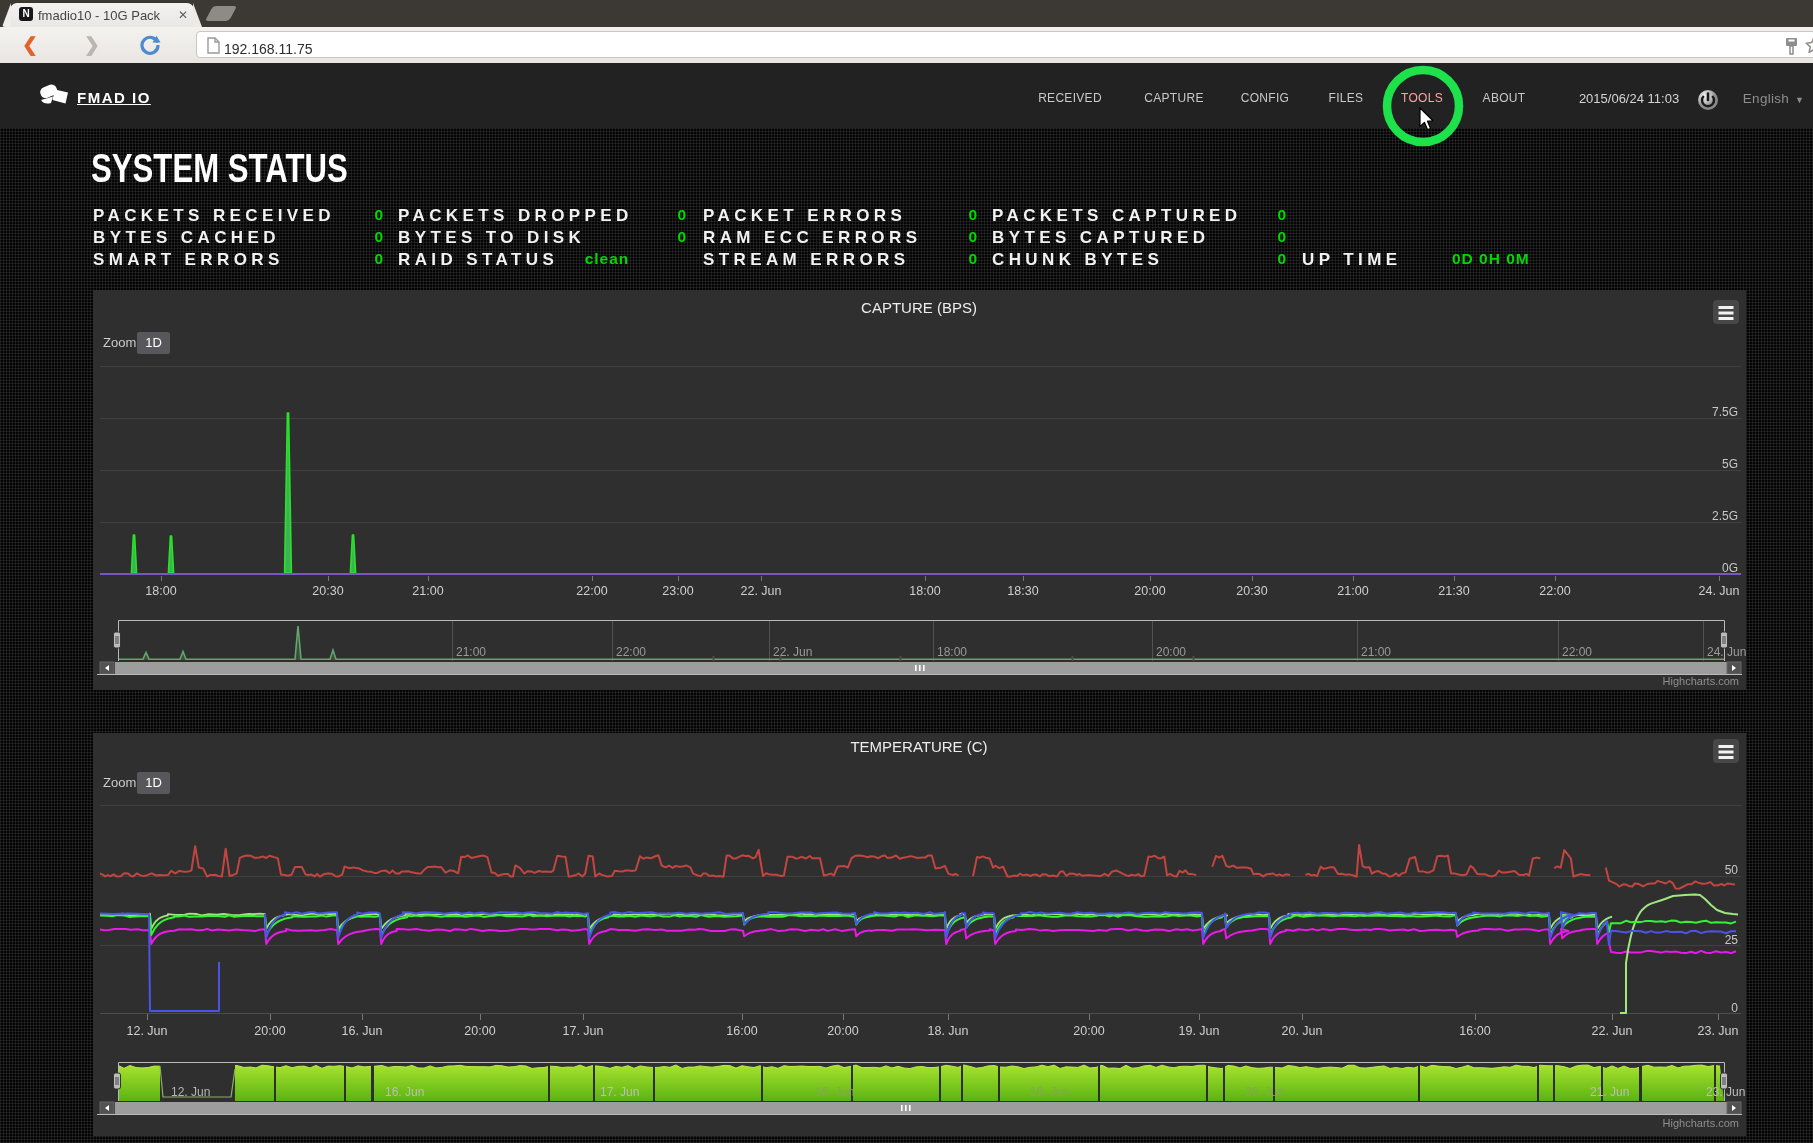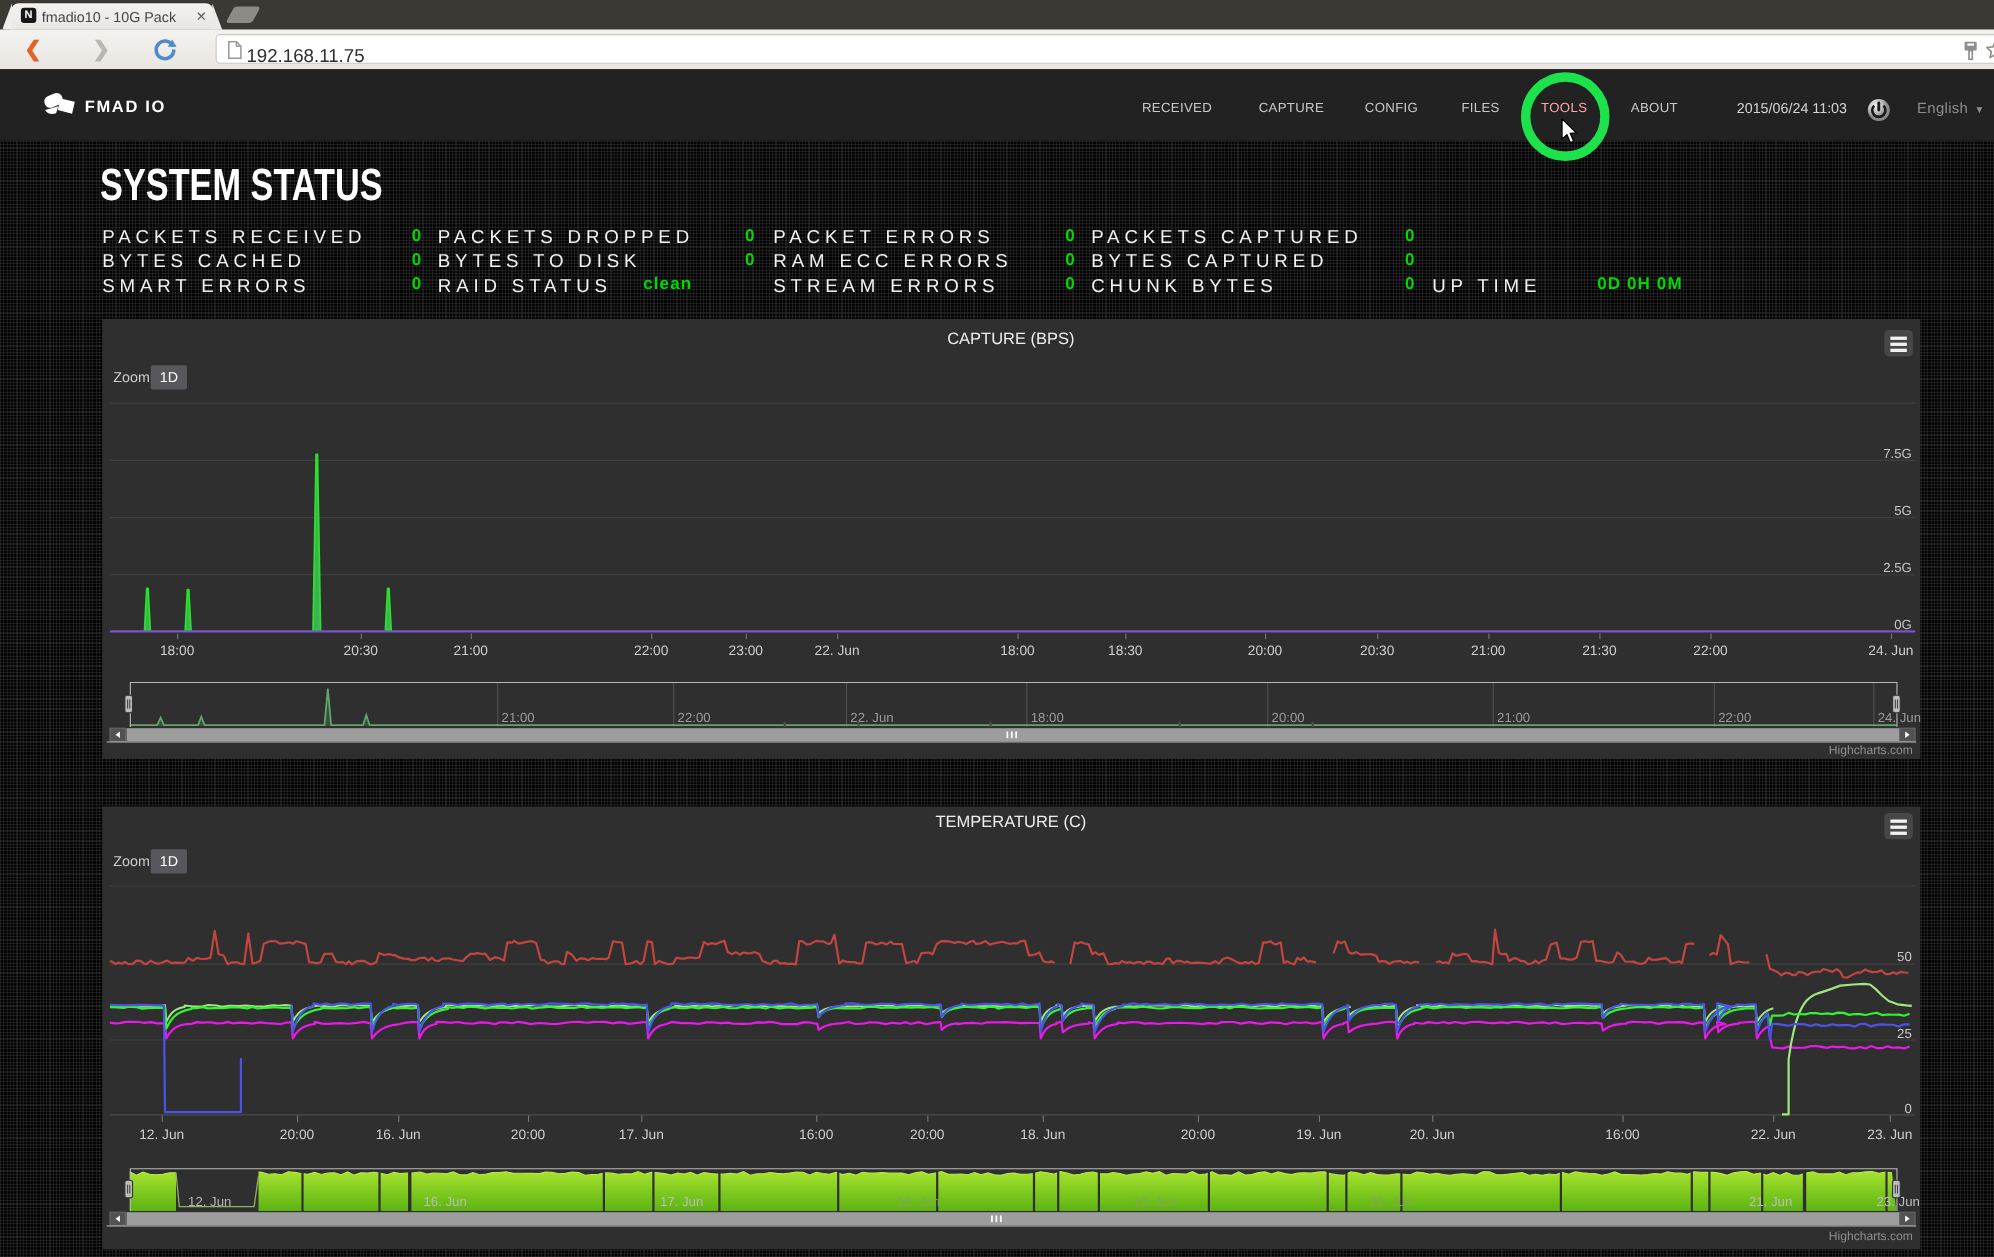--- a/index.html
+++ b/index.html
@@ -14,29 +14,29 @@
   border-radius:7px 7px 0 0; box-shadow:0 0 1px rgba(0,0,0,.5); }
 #tab:before { content:""; position:absolute; left:-8px; bottom:0; border-bottom:24px solid #f0eeec; border-left:9px solid transparent; border-radius:0 0 0 3px; }
 #tab:after { content:""; position:absolute; right:-8px; bottom:0; border-bottom:24px solid #eceae7; border-right:9px solid transparent; }
 #fav { position:absolute; left:9px; top:4px; width:14px; height:14px; background:#171717; border-radius:3px;
   color:#fff; font-size:10px; font-weight:bold; text-align:center; line-height:14px; }
 #tabtitle { position:absolute; left:28px; top:5px; width:140px; font-size:13px; color:#454545; white-space:nowrap; overflow:hidden; }
 #tabx { position:absolute; right:6px; top:5px; font-size:12px; color:#5f5f5f; }
 #newtab { position:absolute; left:209px; top:6px; width:24px; height:15px; background:#8e8a85; transform:skewX(-28deg); border-radius:3px; }
 #toolbar { position:absolute; left:0; top:27px; width:1813px; height:36px; background:linear-gradient(#f4f2ef,#e9e6e2); }
 #urlbox { position:absolute; left:196px; top:4px; width:1634px; height:27px; background:#fff; border:1px solid #cac6c1; border-radius:4px; }
-#urltext { position:absolute; left:27px; top:9px; font-size:17px; color:#2e2e2e; }
+#urltext { position:absolute; left:27px; top:9px; font-size:14px; color:#2e2e2e; }
 .navbtn { position:absolute; top:6px; font-size:19px; font-weight:bold; }
 
 #navbar { position:absolute; left:0; top:0; width:1813px; height:65px; background:#222222; }
-#logotext { position:absolute; left:77px; top:26px; font-size:15px; font-weight:bold; color:#fff; letter-spacing:1.5px; }
+#logotext { position:absolute; left:77px; top:26px; font-size:15px; font-weight:bold; color:#fff; letter-spacing:1.5px;text-decoration:underline; }
 .mi { position:absolute; top:28px; font-size:12px; color:#c9c9c9; letter-spacing:.3px; transform:translateX(-50%); }
 
 #h1 { position:absolute; left:91px; top:82px; font-size:41px; font-weight:bold; color:#ffffff; letter-spacing:0px; transform:scaleX(0.76); transform-origin:left top; }
-.slab { position:absolute; font-size:17px; font-weight:normal; color:#f2f2f2; letter-spacing:4.4px; }
+.slab { position:absolute; font-size:17px; font-weight:bold; color:#f2f2f2; letter-spacing:4.4px; }
 .sval { position:absolute; font-size:15.5px; font-weight:bold; color:#00d800; letter-spacing:1px; }
 </style></head>
 <body>
 <div id="tabstrip">
   <div id="tab">
       <div id="fav">N</div>
       <div id="tabtitle">fmadio10 - 10G Pack</div>
       <div id="tabx">✕</div>
     </div>
   <div id="newtab"></div>

